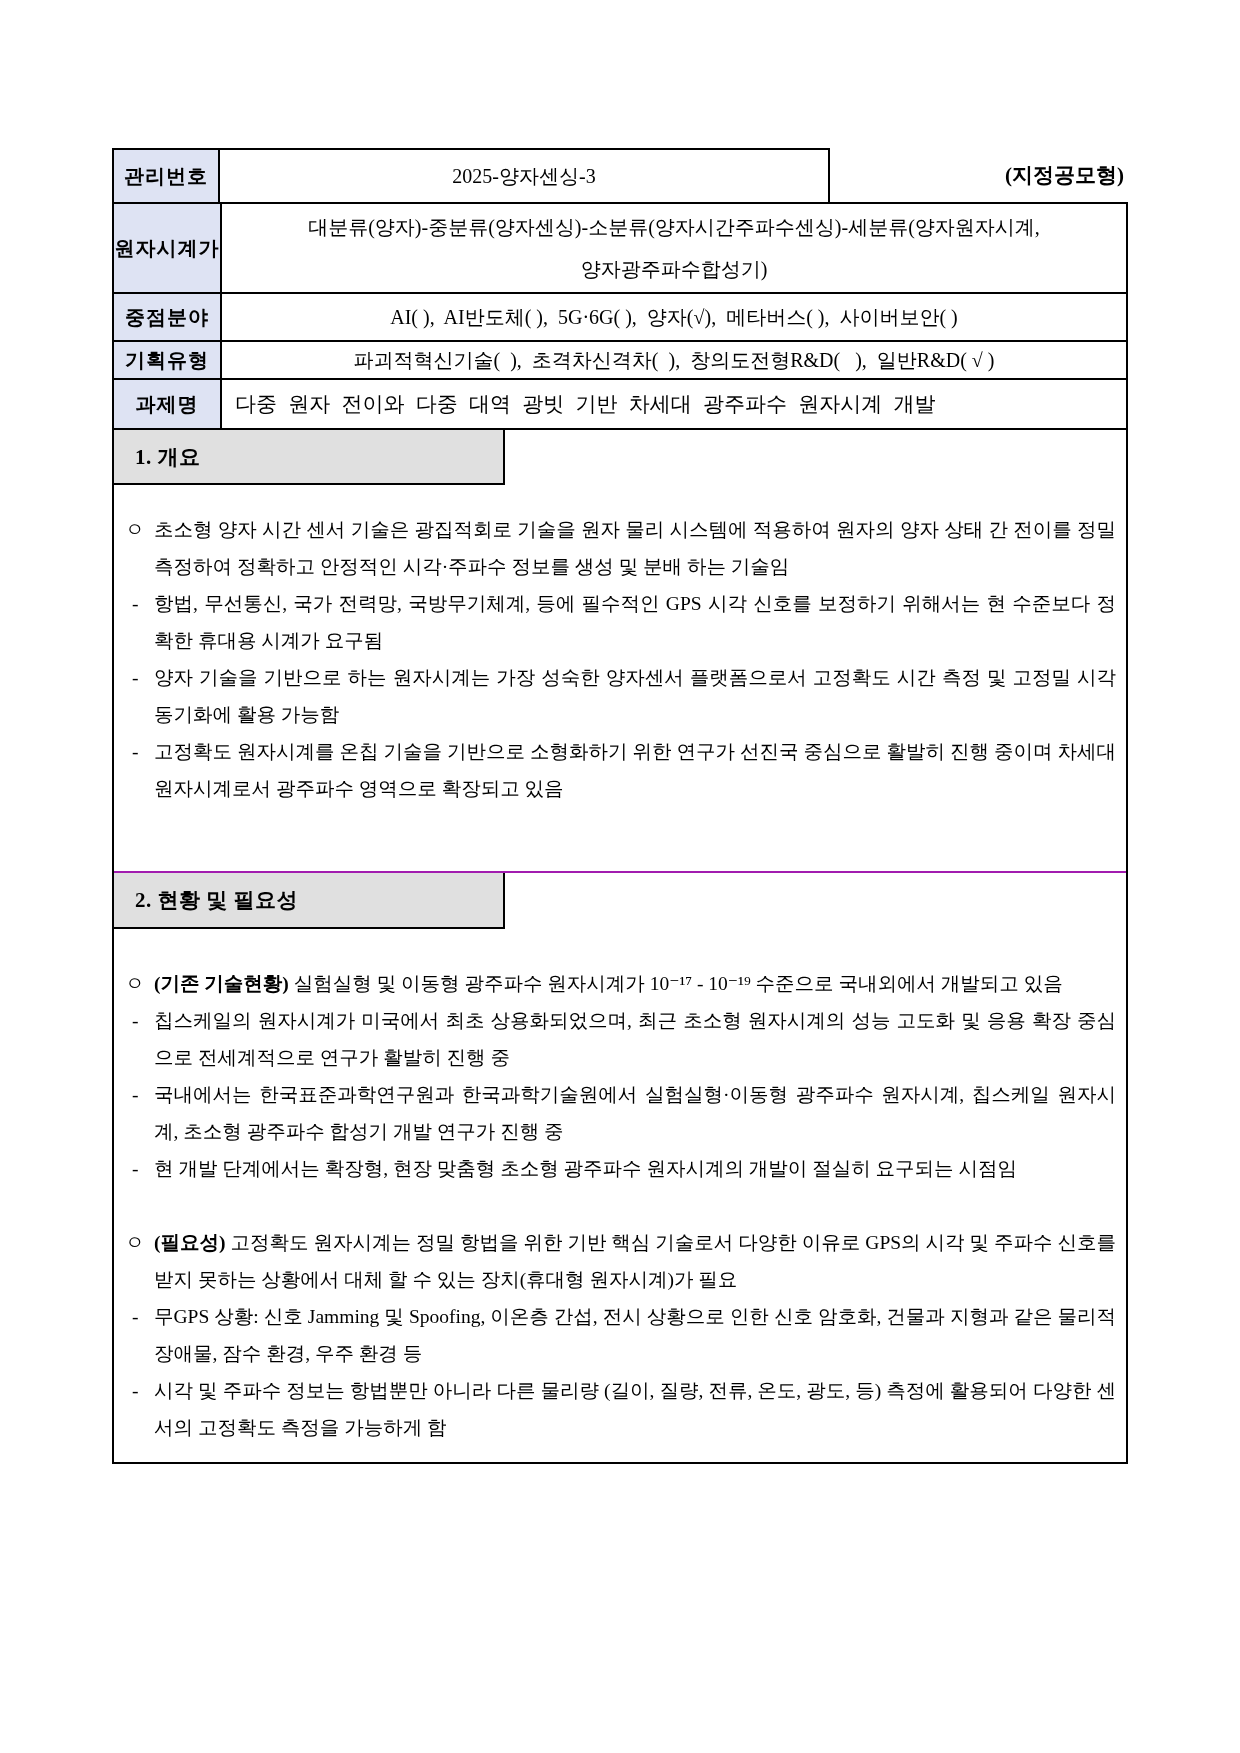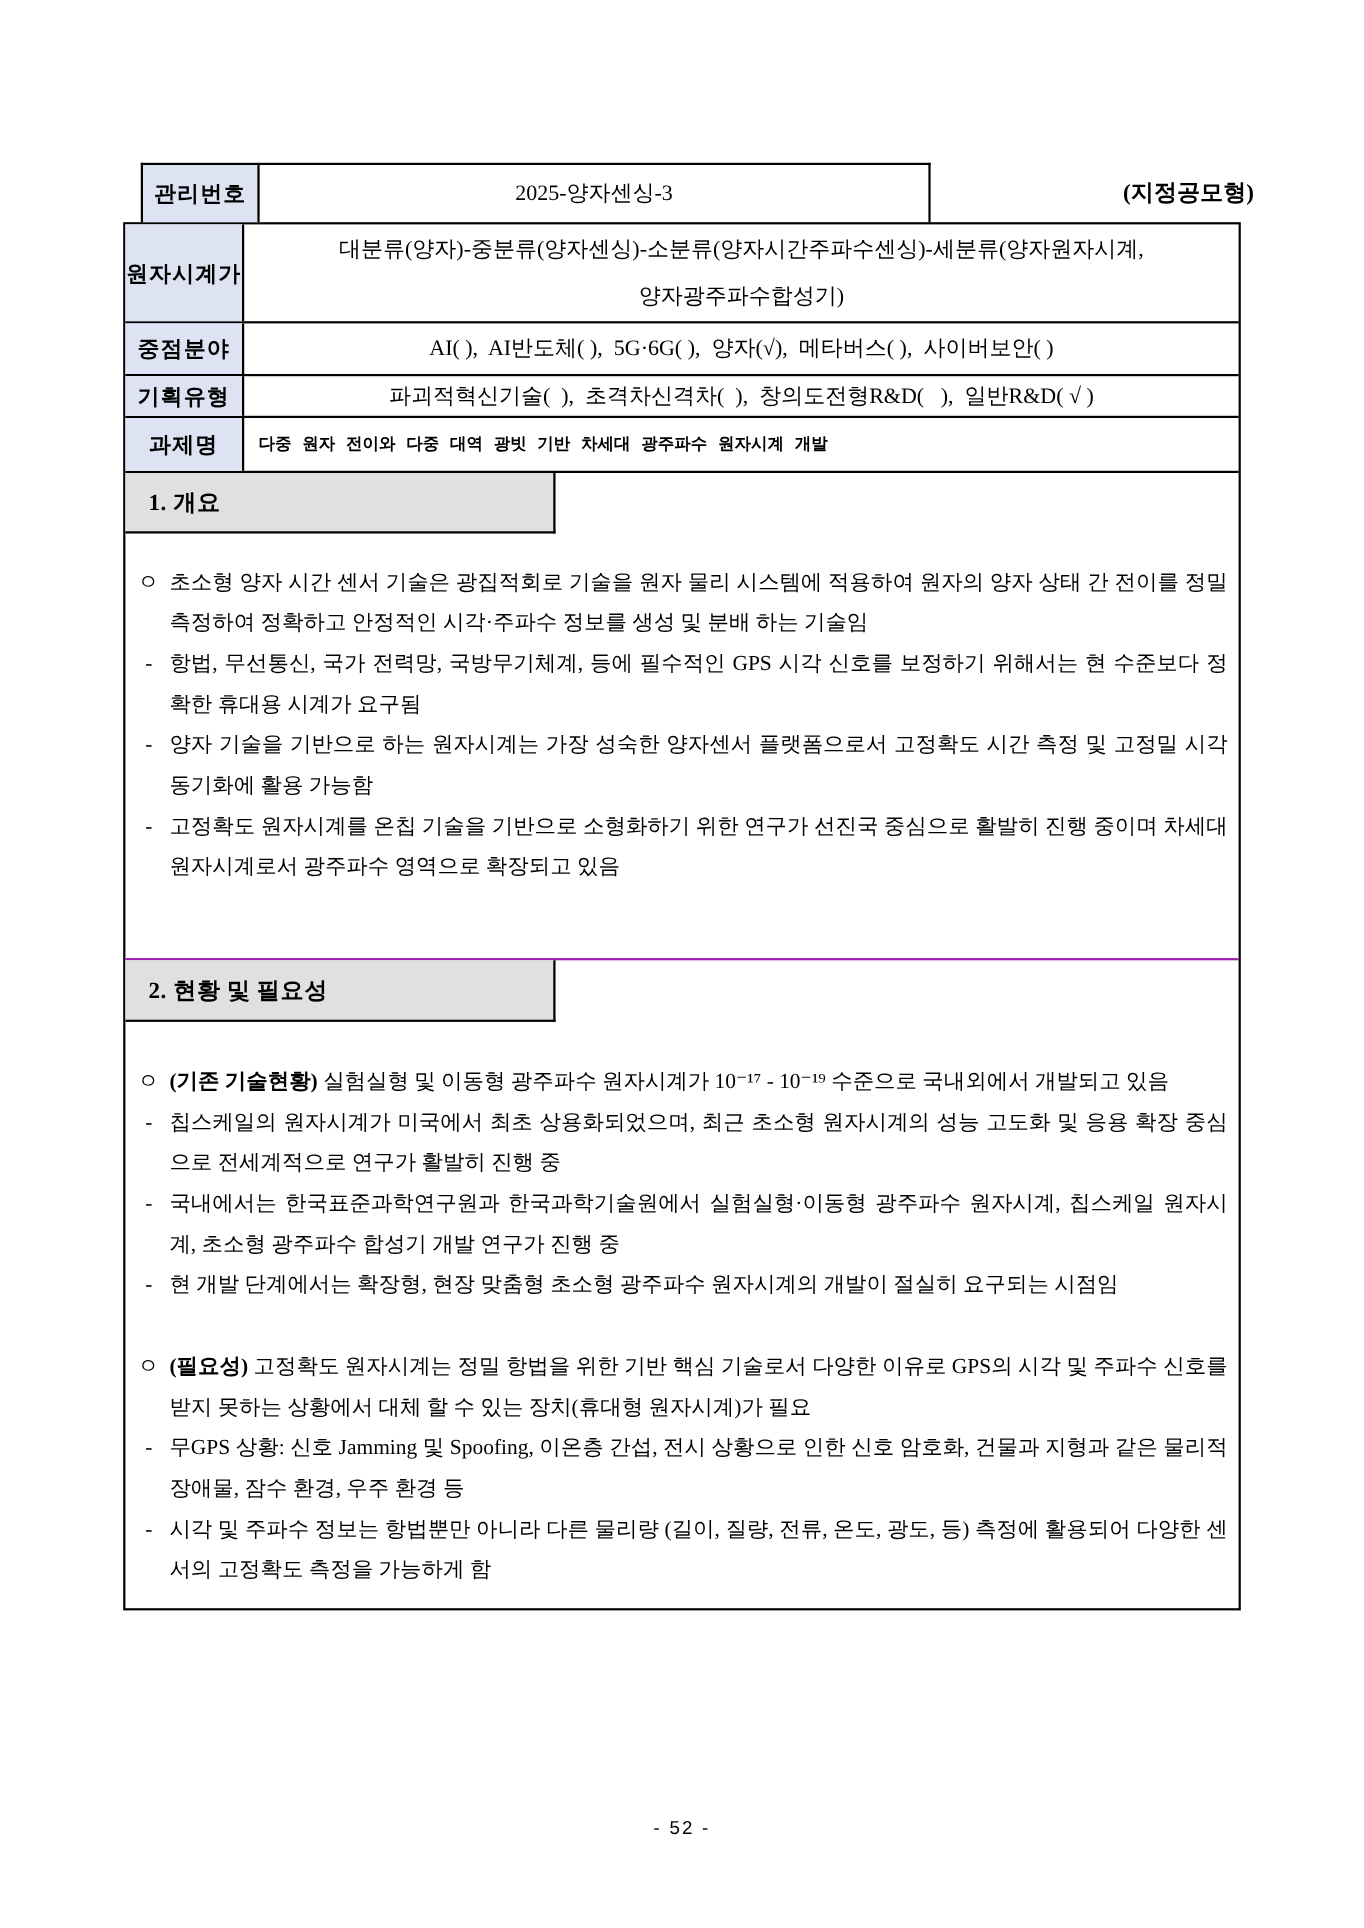--- a/index.html
+++ b/index.html
@@ -16,21 +16,21 @@
     background: #fff;
     overflow: hidden;
   }
   .content {
     position: absolute;
     left: 112px;
     top: 148px;
     width: 1016px;
   }
   
-  .row1-wrap { position: relative; width: 1016px; height: 54px; margin-left: 16px; }
+  .row1-wrap { position: relative; width: 1016px; height: 54px; }
   .row1 {
     display: flex;
     width: 718px;
     height: 54px;
     border: 2px solid #000;
     border-bottom: none;
   }
   .designation {
     position: absolute;
     right: 4px;
@@ -71,22 +71,22 @@
     line-height: 42px;
     padding: 2px 22px;
   }
   .h-class { height: 90px; }
   .h-focus { height: 48px; }
   .h-plan  { height: 38px; }
   .h-title { height: 50px; }
   .tvalue.project-title {
     justify-content: flex-start;
     text-align: left;
-    font-weight: bold;
-    font-size: 15px;
+    font-weight: normal;
+    font-size: 21px;
     padding-left: 13px;
     word-spacing: 6px;
   }
   
   .sec-head { position: relative; height: 55px; }
   .sec-head.second { height: 58px; border-top: 2px solid #a21caf; }
   .sec-box {
     width: 391px;
     height: 100%;
     background: var(--section-bg, #e0e0e0);
@@ -214,14 +214,13 @@
           </div>
           <div class="para">
             <span class="marker dash">-</span>
             <span class="ptext">시각 및 주파수 정보는 항법뿐만 아니라 다른 물리량 (길이, 질량, 전류, 온도, 광도, 등) 측정에 활용되어 다양한 센서의 고정확도 측정을 가능하게 함</span>
           </div>
         </div>
 
     </div>
   </div>
 
-  <div class="page-number">- 52 -</div>
 </div>
 
 </body></html>

